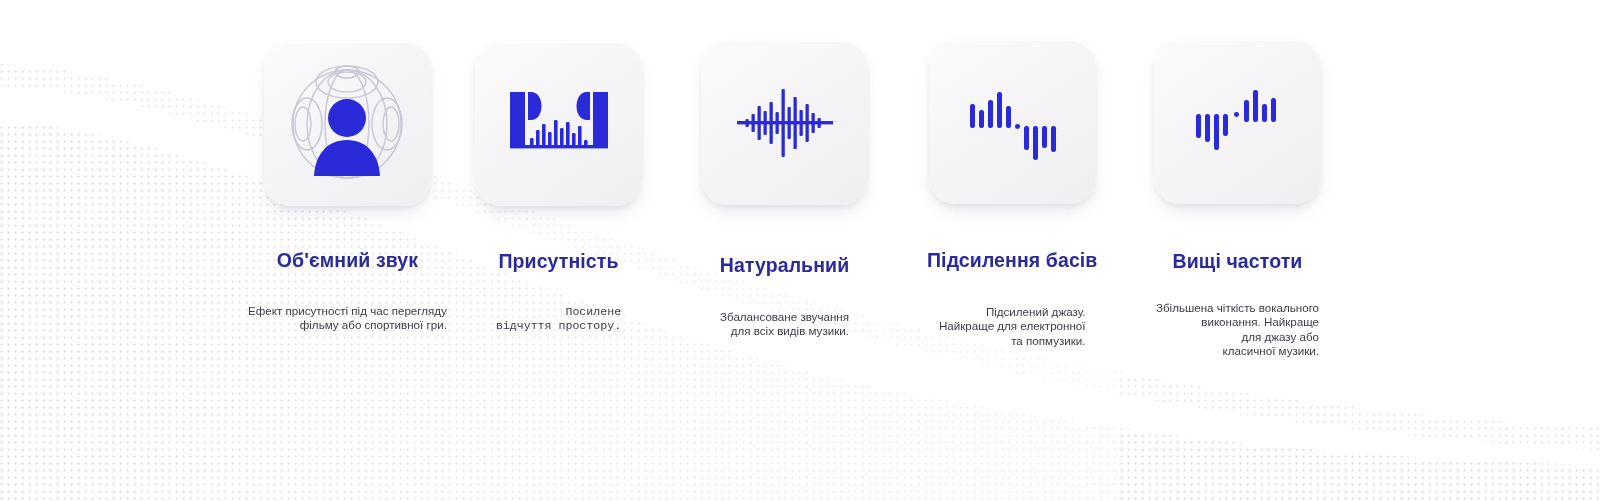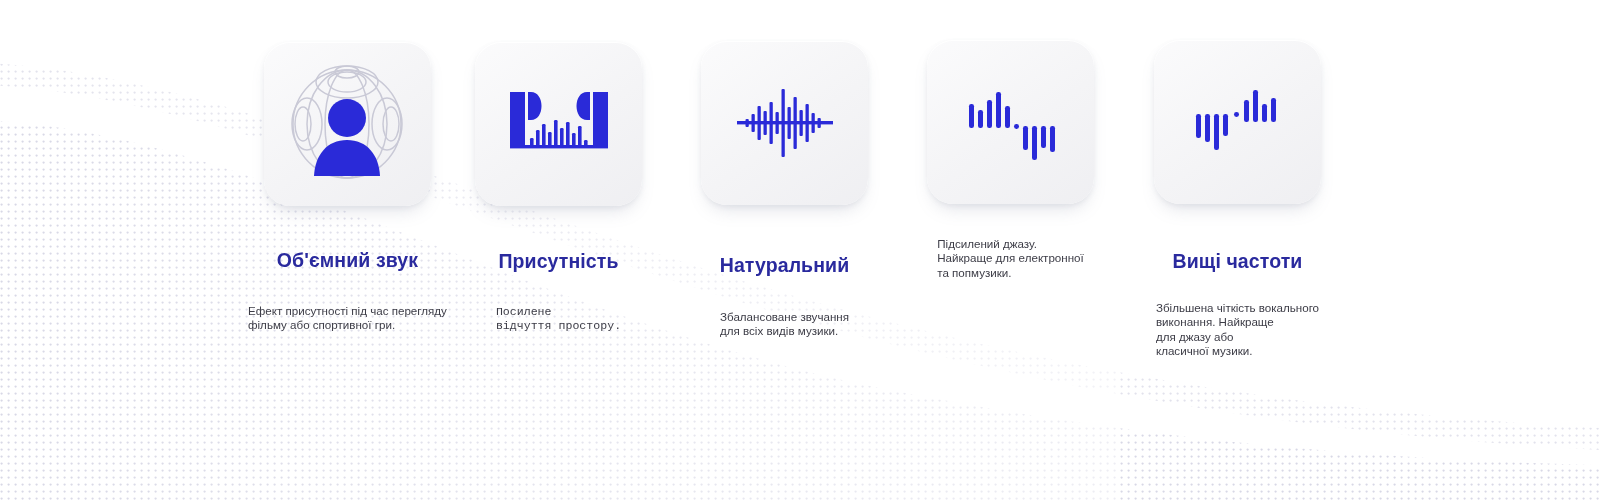--- a/index.html
+++ b/index.html
@@ -70,21 +70,21 @@
     letter-spacing: 0.1px;
     text-align: center;
     white-space: nowrap;
   }
 
   .feature-desc {
     margin-top: 36px;
     font-size: 11.6px;
     line-height: 1.23;
     color: #3c3c46;
-    text-align: left;
+    text-align: right;
     white-space: pre-line;
   }
 
   
   .feature[data-idx="0"] { left: 248px; }
   .feature[data-idx="1"] { left: 475px; }
   .feature[data-idx="2"] { left: 701px; top: 37px; }
   .feature[data-idx="3"] { left: 927px; top: 36px; }
   .feature[data-idx="4"] { left: 1154px; top: 36px; }
 
@@ -231,20 +231,21 @@
 
           <rect x="51" y="44" width="5" height="5" rx="2.4"></rect>
 
           <rect x="60" y="46" width="5" height="24" rx="2.2"></rect>
           <rect x="69" y="46" width="5" height="34" rx="2.2"></rect>
           <rect x="78" y="46" width="5" height="22" rx="2.2"></rect>
           <rect x="87" y="46" width="5" height="26" rx="2.2"></rect>
         </g>
       </svg>
     </div>
+    <div class="feature-title">Підсилення басів</div>
     <div class="feature-desc">Підсилений джазу.
 Найкраще для електронної
 та попмузики.</div>
   </div>
 
   <div class="feature" data-idx="4">
     <div class="feature-card">
       <svg width="96" height="84" viewBox="0 0 96 84">
         <g fill="#2a2ad8">
 

